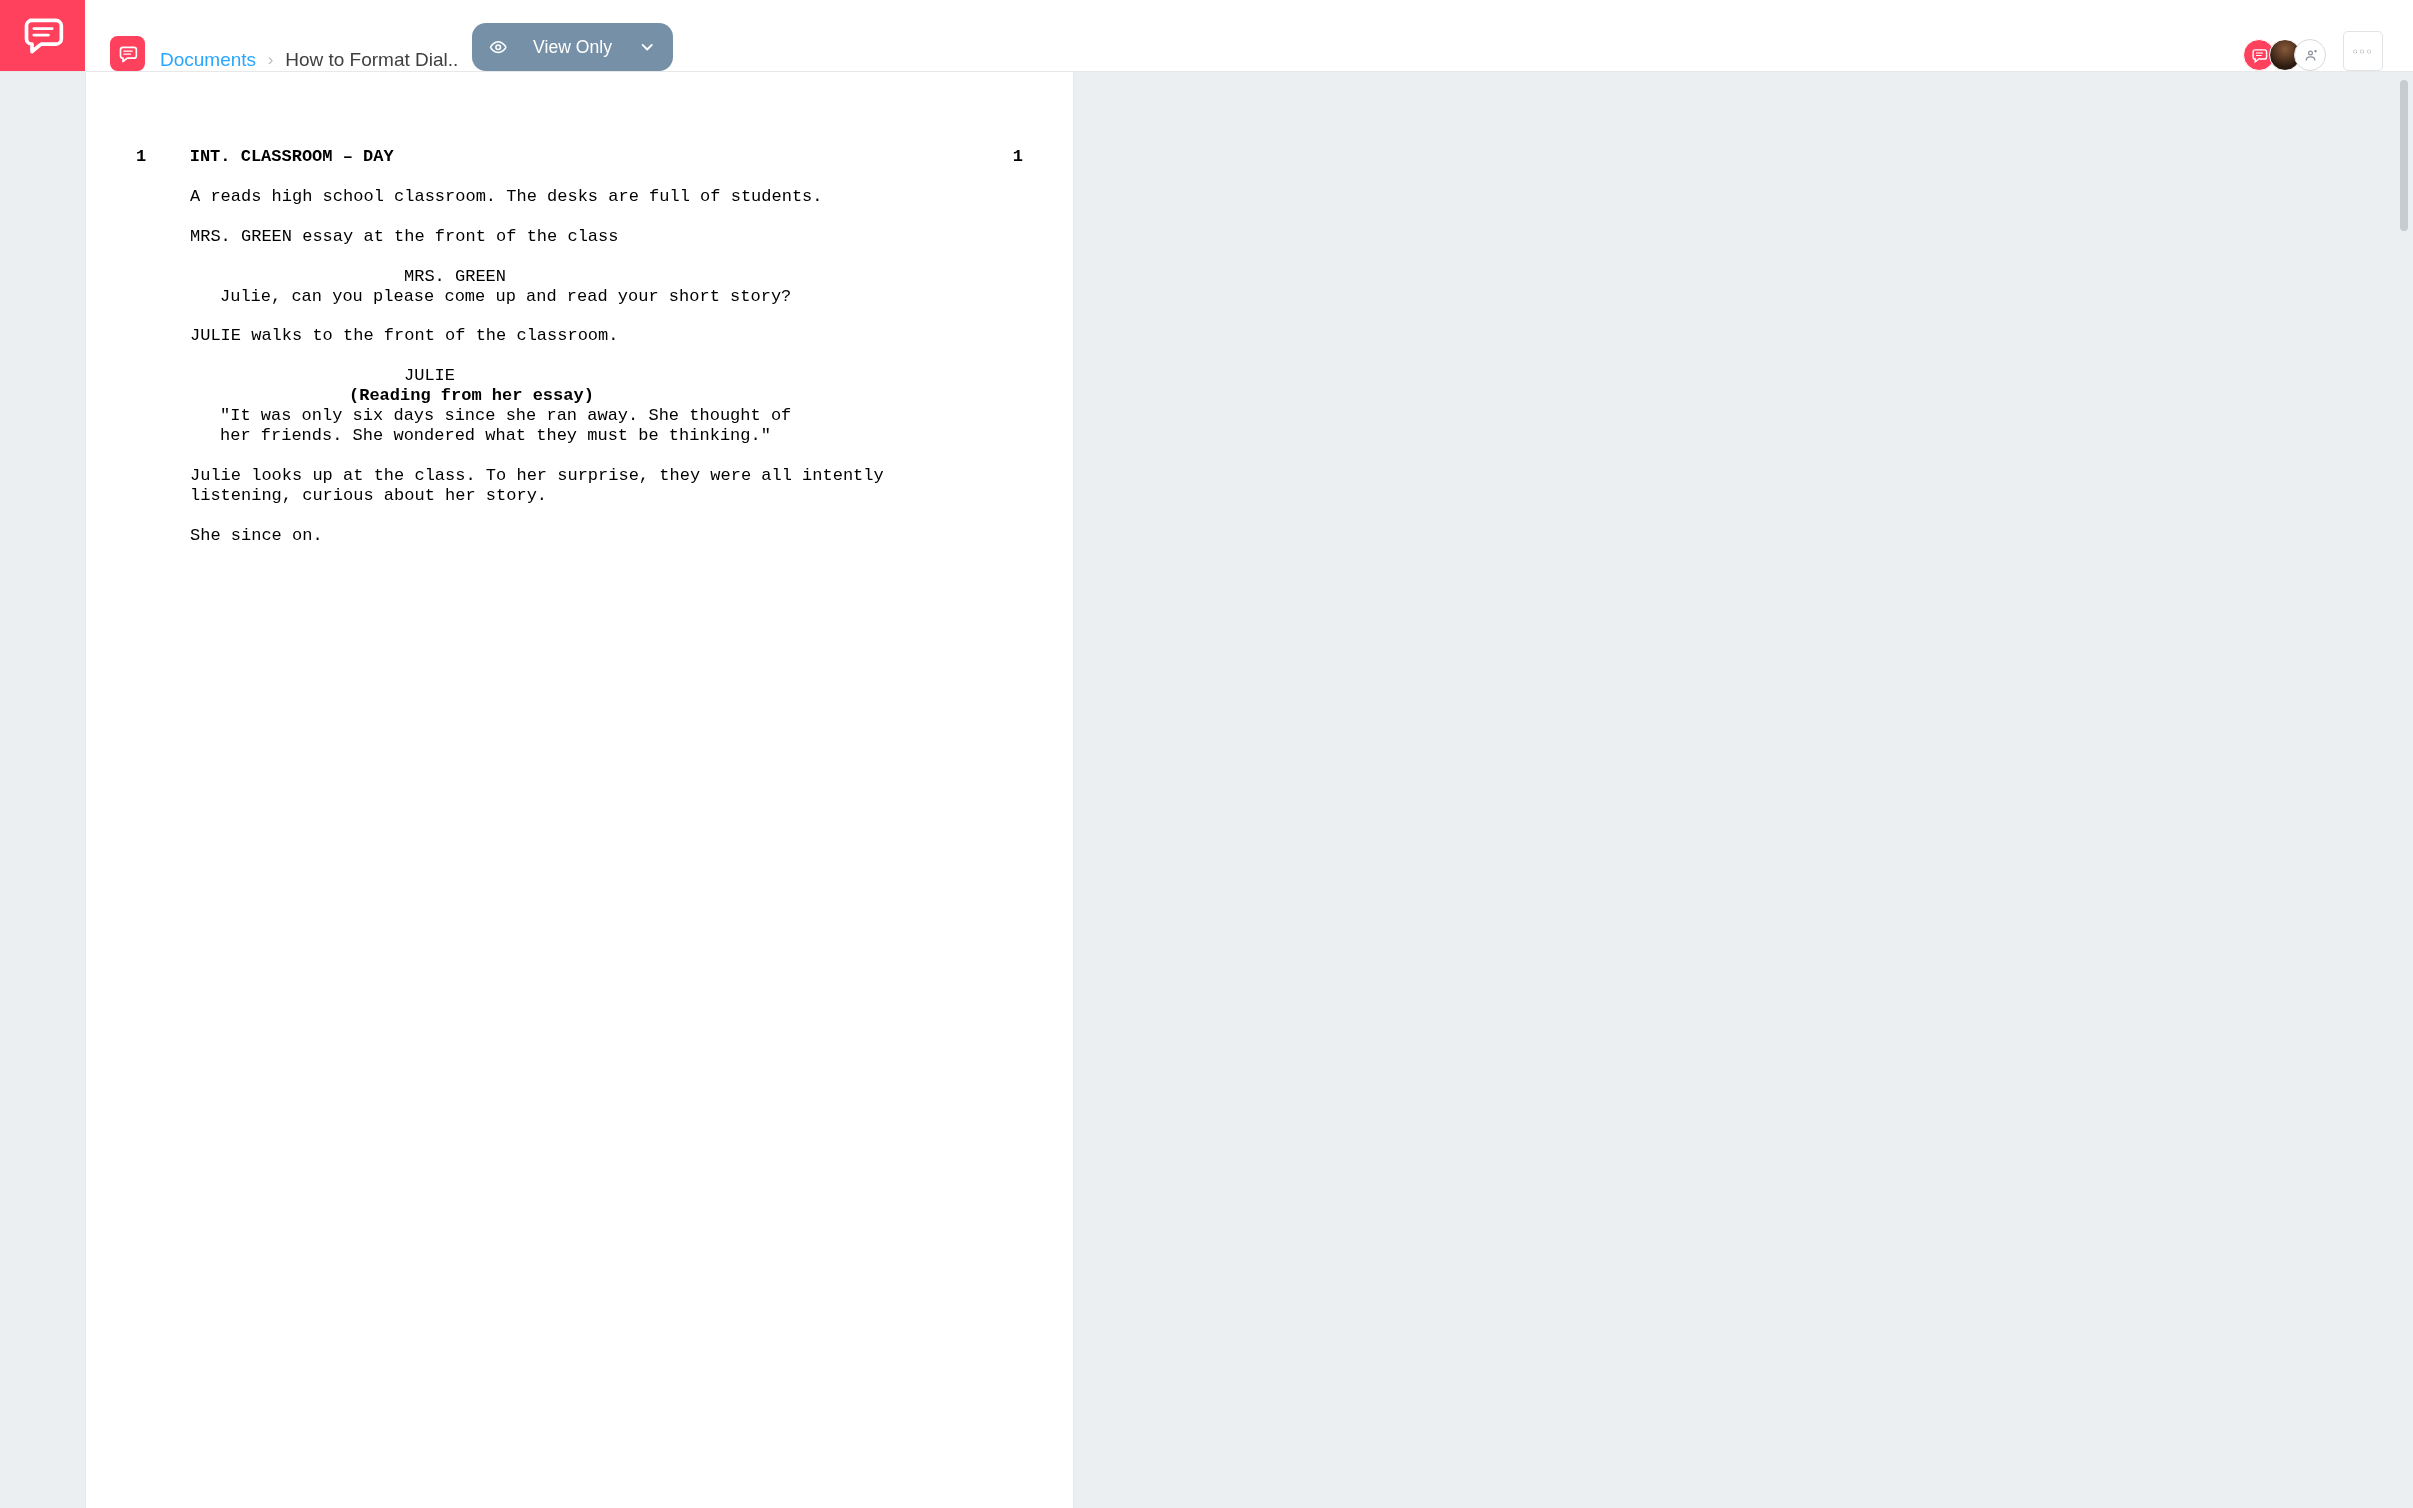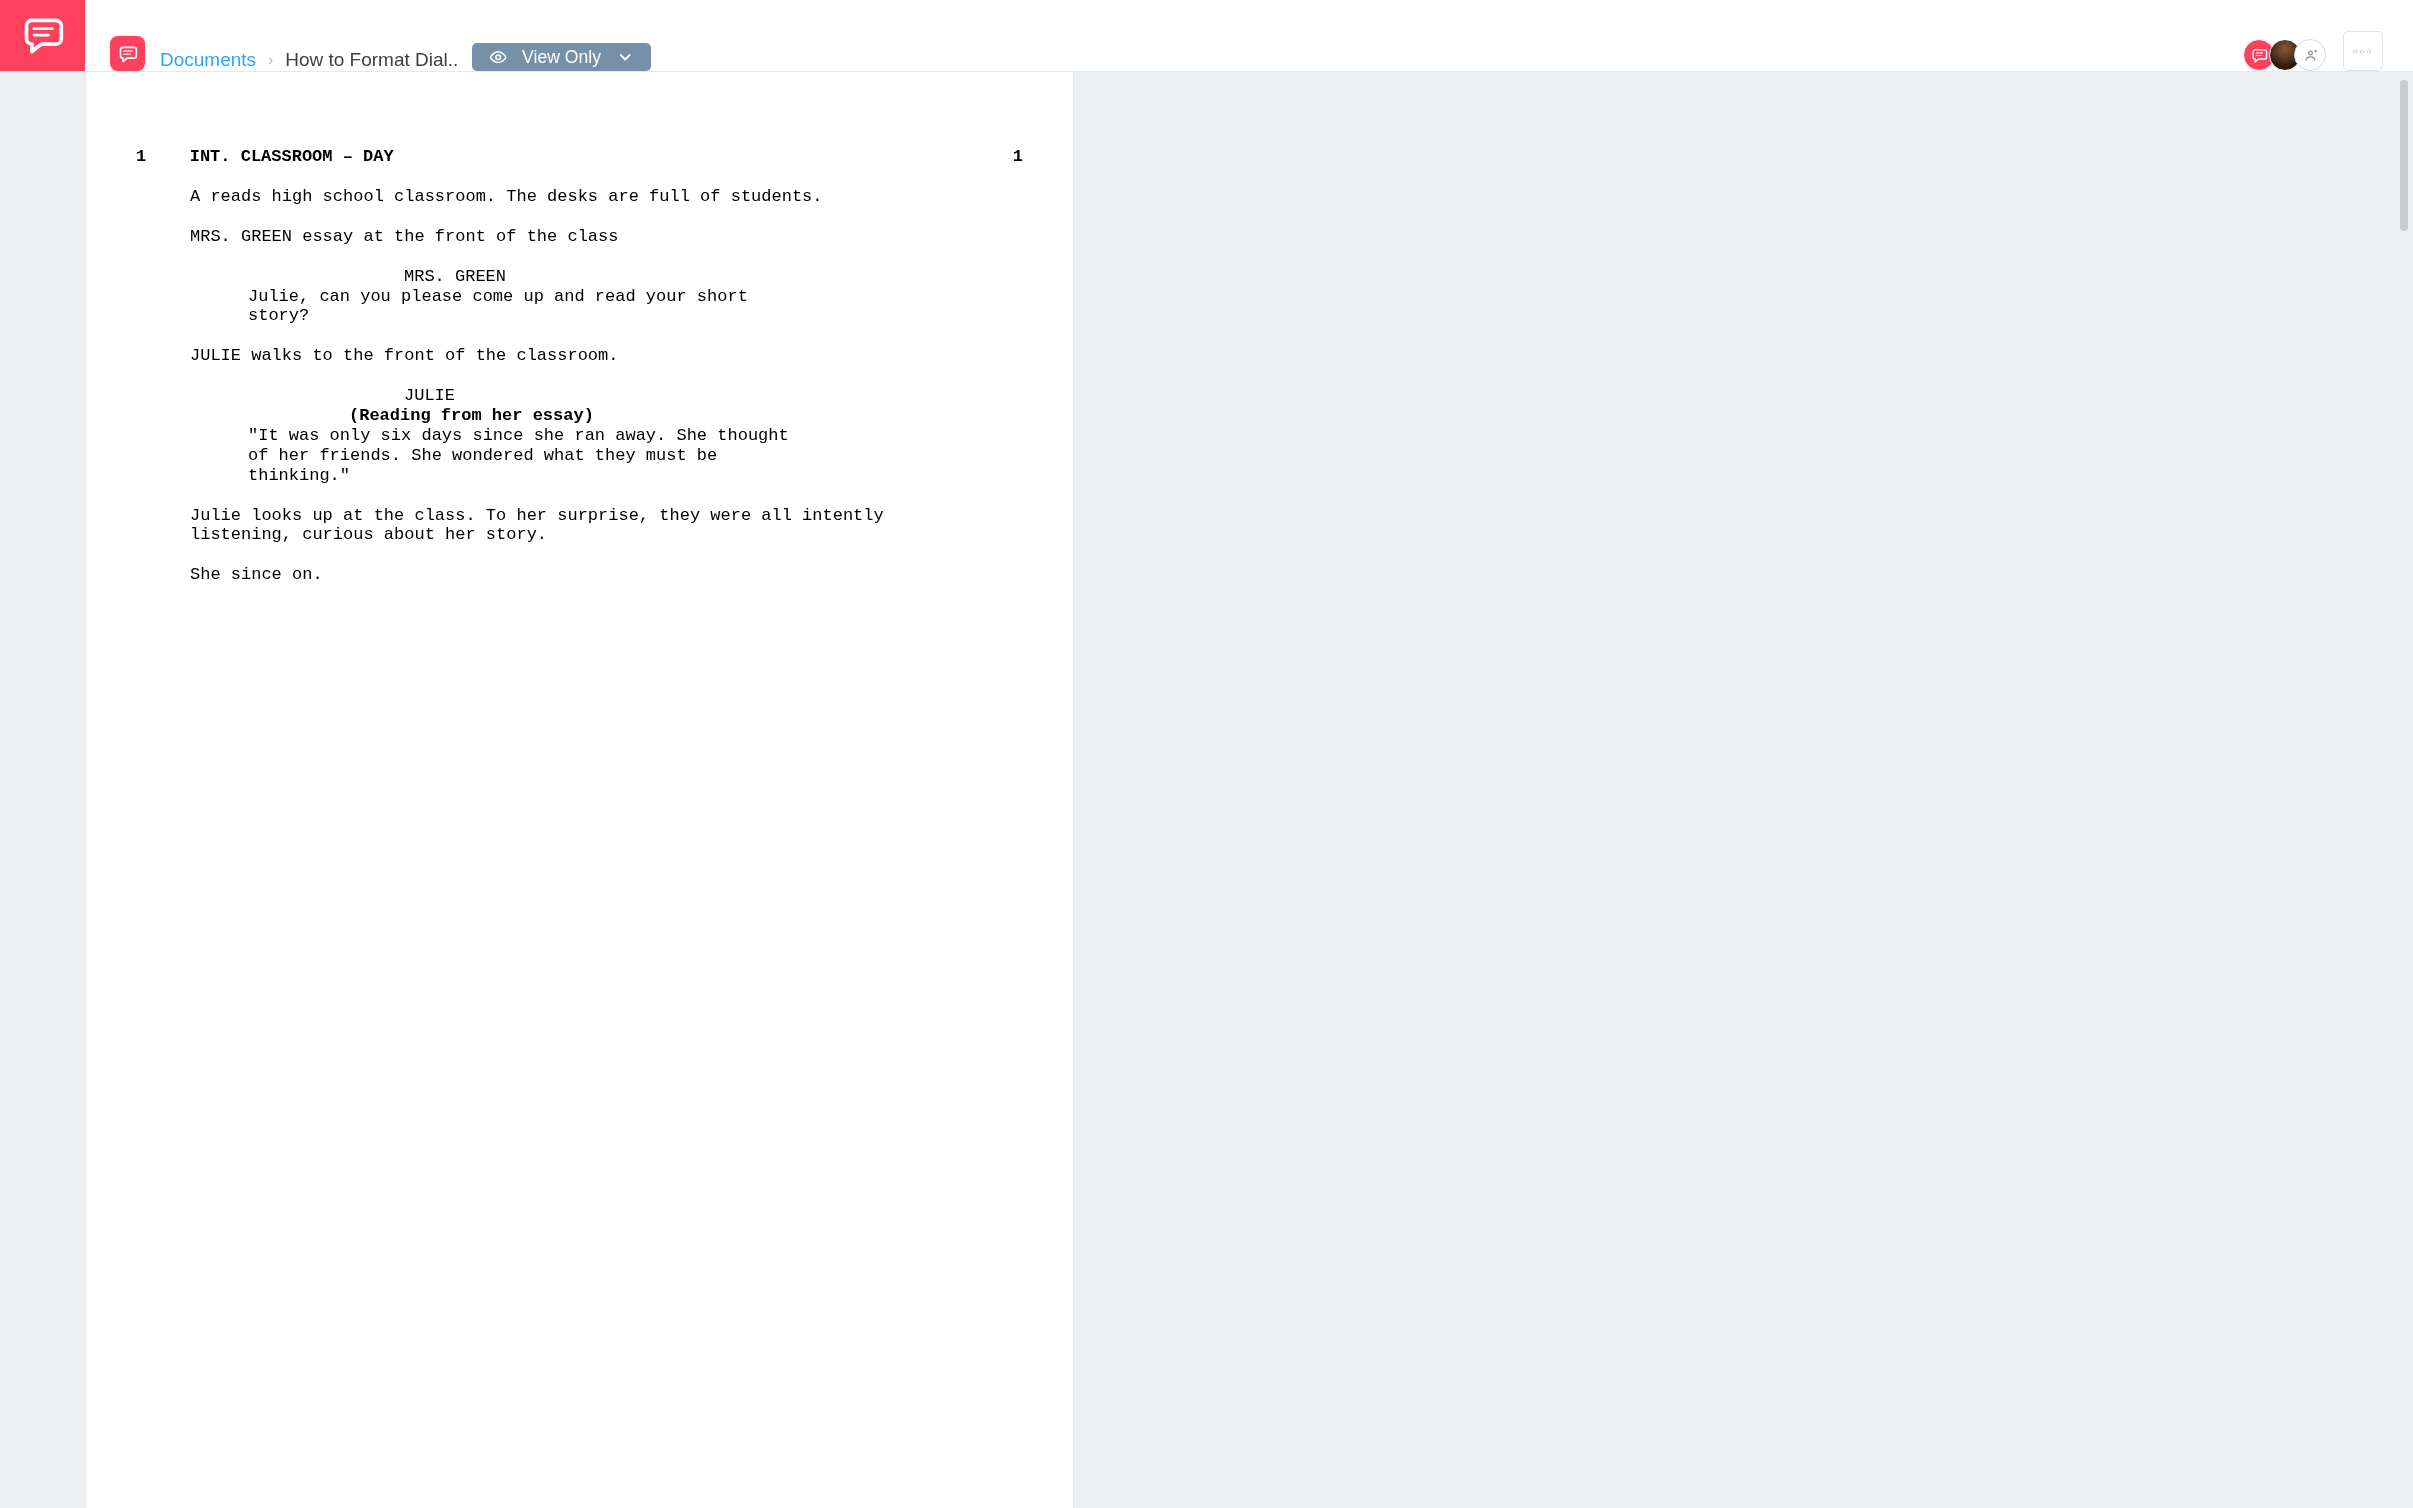--- a/index.html
+++ b/index.html
@@ -49,28 +49,28 @@
     gap: 11.7px;
     margin-left: 15px;
     font-size: 19px;
   }
   .crumb-link { color: #2aa6ff; cursor: pointer; }
   .crumb-sep { color: #b7bdc3; font-size: 17px; }
   .crumb-current { color: #404040; }
 
   .viewonly-btn {
     margin-left: 13.4px;
-    height: 28px;
+    height: 48px;
     padding: 0 17px;
     background: #7590a7;
     color: #ffffff;
-    border-radius: 5px;
-    display: flex;
-    align-items: center;
-    gap: 15px;
+    border-radius: 14px;
+    display: flex;
+    align-items: center;
+    gap: 26px;
     font-size: 17.6px;
     cursor: pointer;
   }
   .viewonly-btn svg { width: 18.4px; height: 18.4px; }
 
   .spacer { flex: 1; }
 
   .avatars {
     display: flex;
     align-items: center;
@@ -160,21 +160,21 @@
   }
   .dialogue-block { margin-bottom: 20px; }
   .character {
     margin-left: 268px;
   }
   .paren {
     margin-left: 213px;
     font-weight: bold;
   }
   .speech {
-    margin-left: 112px;
+    margin-left: 84px;
     margin-right: 218px;
     white-space: pre-wrap;
   }
 </style>
 </head>
 <body>
 
 <div class="topbar">
   <div class="brand-tile">
     <svg viewBox="0 0 48 48">

